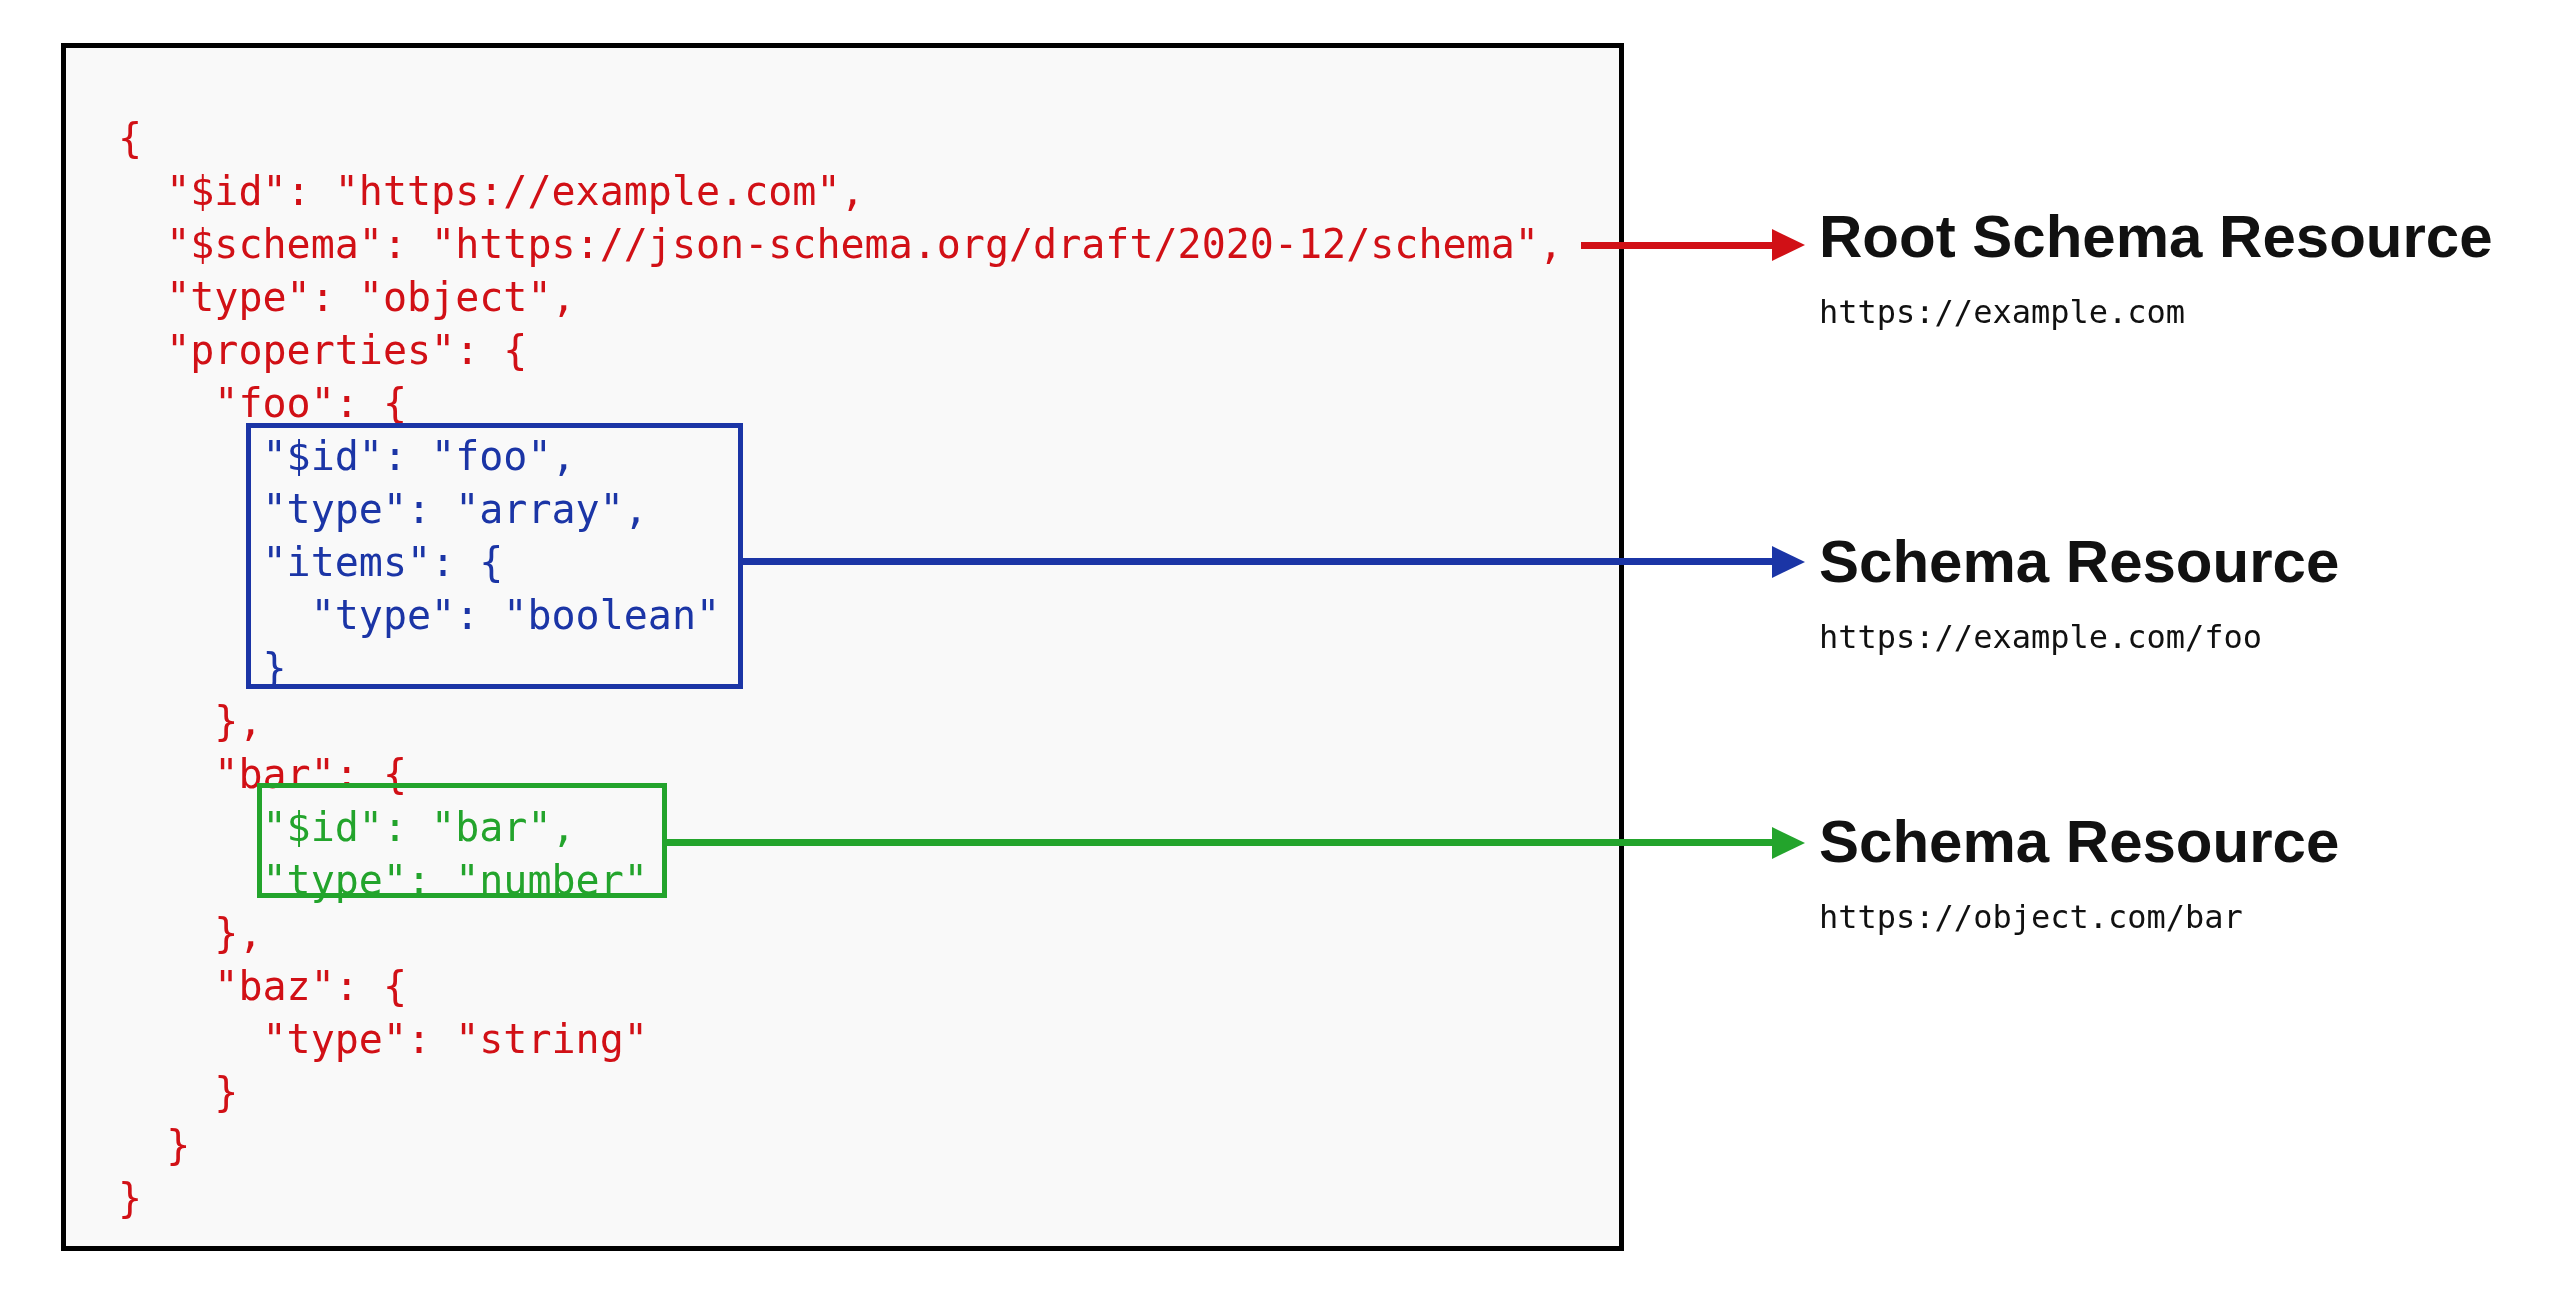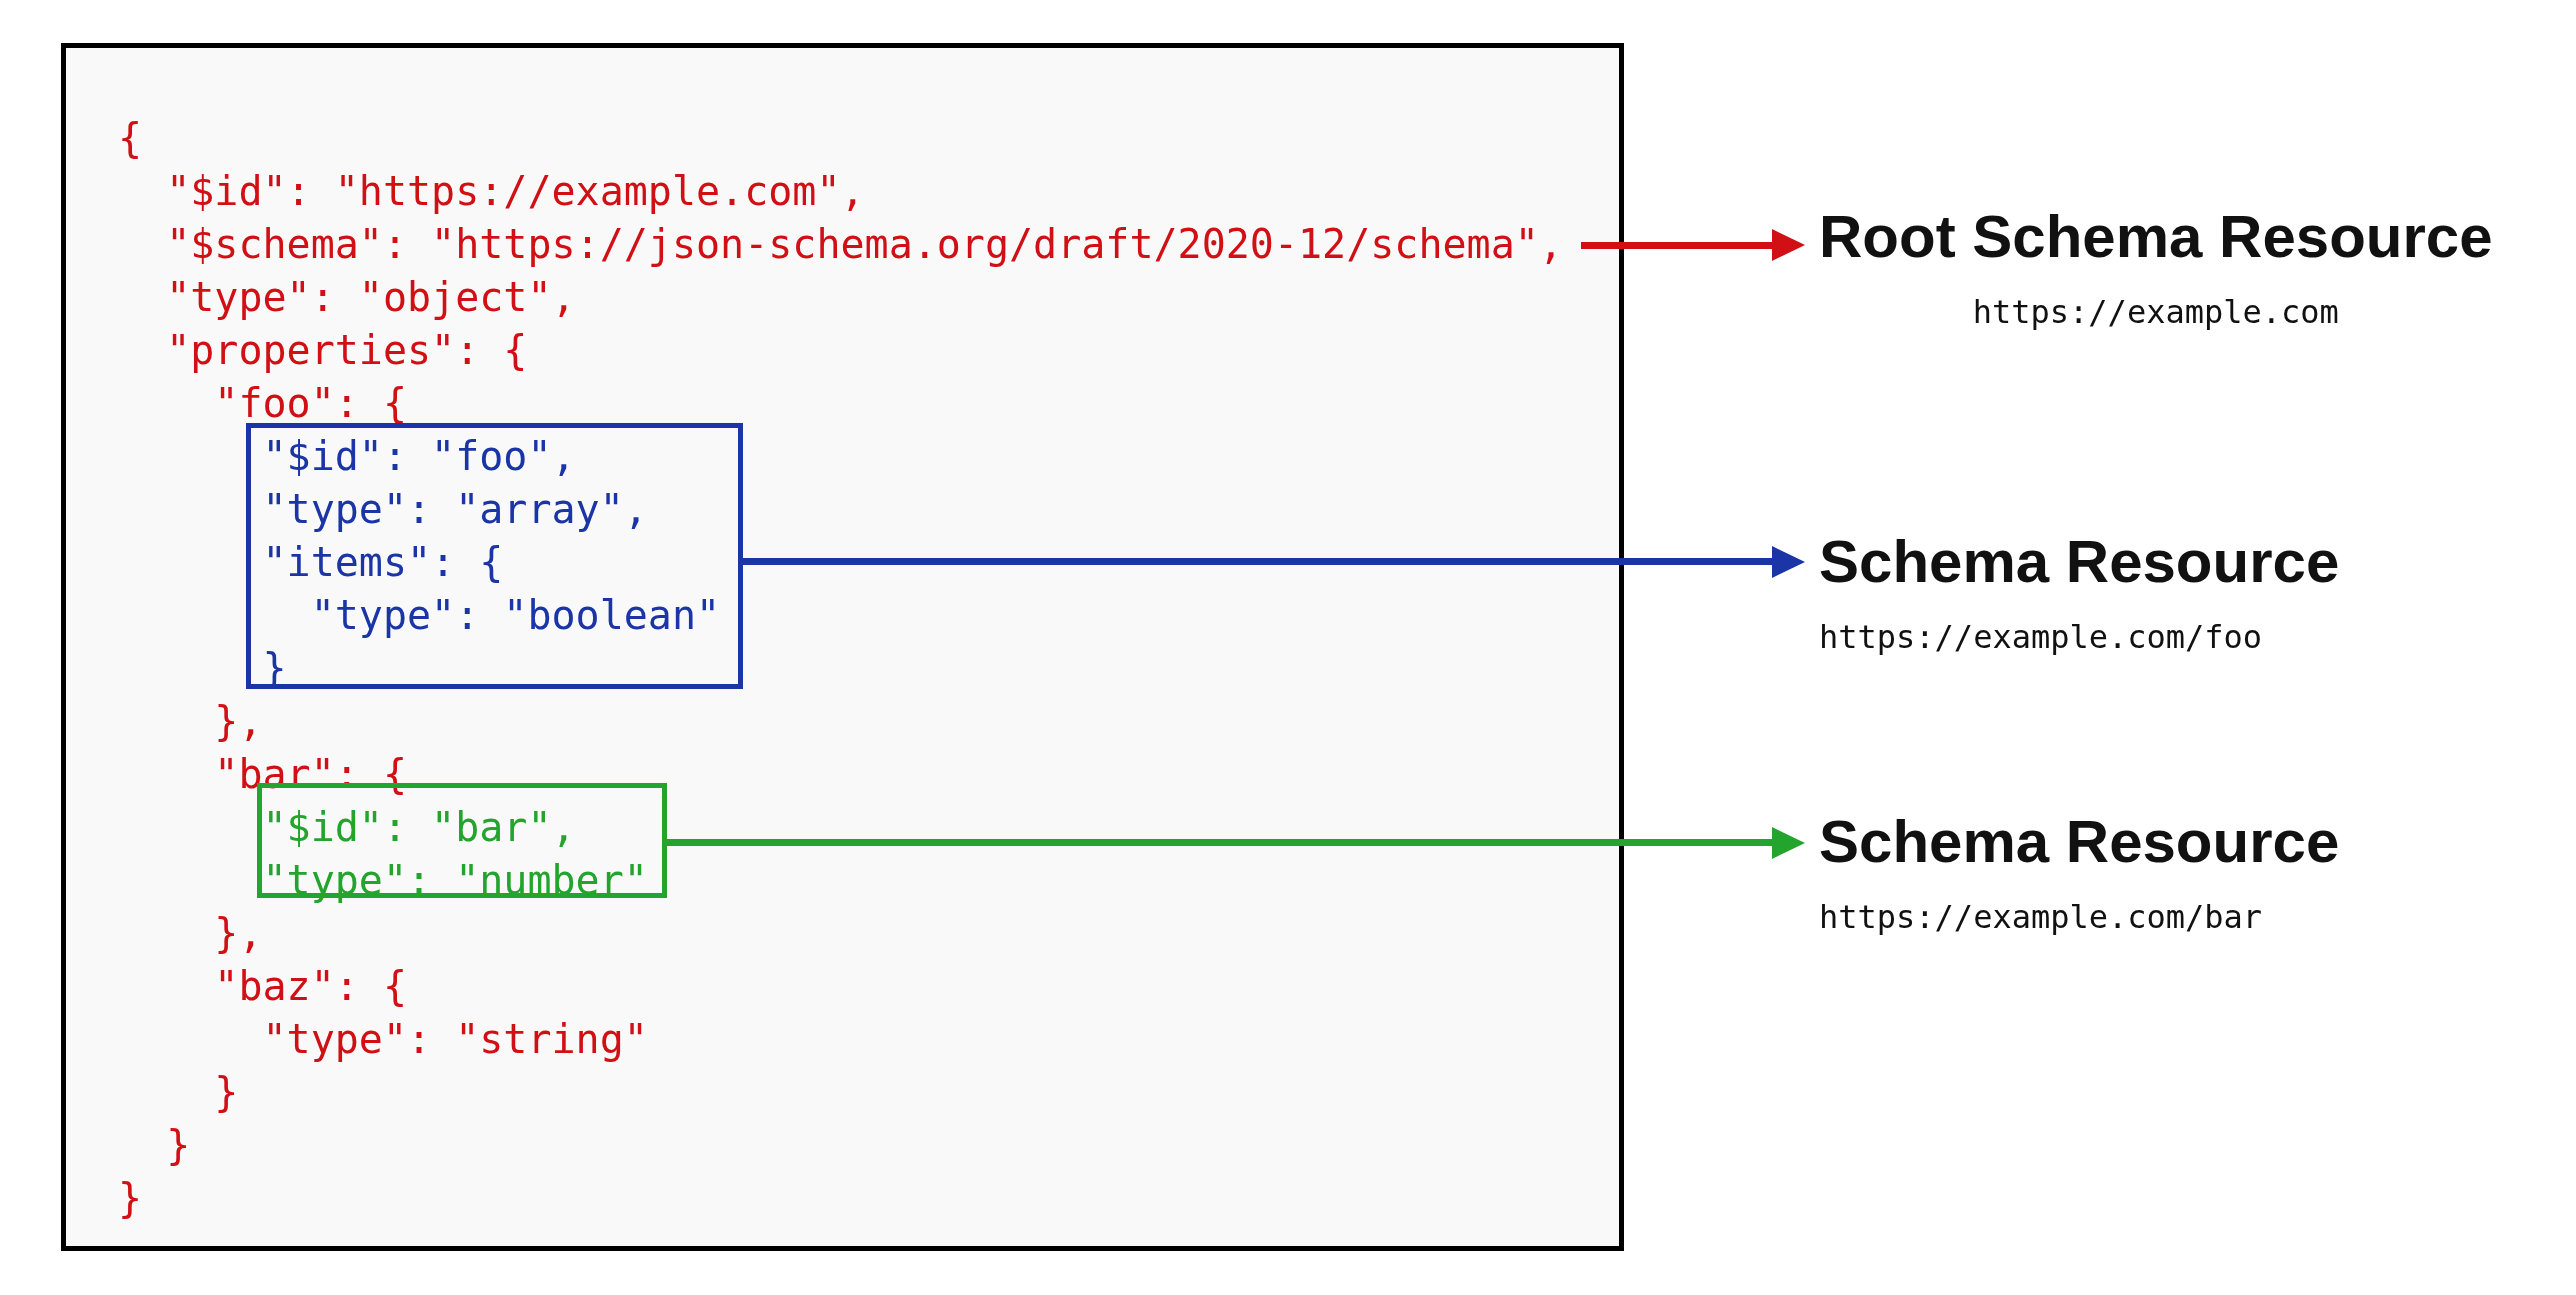--- a/index.html
+++ b/index.html
@@ -55,21 +55,21 @@
     letter-spacing:0;
     white-space:nowrap;
   }
   .annotation .url{
     margin:26px 0 0 0;
     font-family:"DejaVu Sans Mono", monospace;
     font-size:32px;line-height:1.2;
     color:var(--label-text,#111);
     white-space:nowrap;
   }
-  .annotation.g1{top:207px;text-align:center;}
+  .annotation.g1{top:207px;}
   .annotation.g2{top:532px;}
   .annotation.g3{top:812px;}
 </style>
 </head>
 <body>
 
 <div class="stage">
 
   <div class="code-panel">
     <div class="code" id="code-lines"><div class="code-line red">{</div><div class="code-line red">  "$id": "https://example.com",</div><div class="code-line red">  "$schema": "https://json-schema.org/draft/2020-12/schema",</div><div class="code-line red">  "type": "object",</div><div class="code-line red">  "properties": {</div><div class="code-line red">    "foo": {</div><div class="code-line blue">      "$id": "foo",</div><div class="code-line blue">      "type": "array",</div><div class="code-line blue">      "items": {</div><div class="code-line blue">        "type": "boolean"</div><div class="code-line blue">      }</div><div class="code-line red">    },</div><div class="code-line red">    "bar": {</div><div class="code-line green">      "$id": "bar",</div><div class="code-line green">      "type": "number"</div><div class="code-line red">    },</div><div class="code-line red">    "baz": {</div><div class="code-line red">      "type": "string"</div><div class="code-line red">    }</div><div class="code-line red">  }</div><div class="code-line red">}</div></div>
@@ -97,17 +97,17 @@
     <div class="url">https://example.com</div>
   </div>
 
   <div class="annotation g2">
     <h2 class="title">Schema Resource</h2>
     <div class="url">https://example.com/foo</div>
   </div>
 
   <div class="annotation g3">
     <h2 class="title">Schema Resource</h2>
-    <div class="url">https://example.com/bar</div>
+    <div class="url">https://object.com/bar</div>
   </div>
 
 </div>
 
 
 </body></html>

